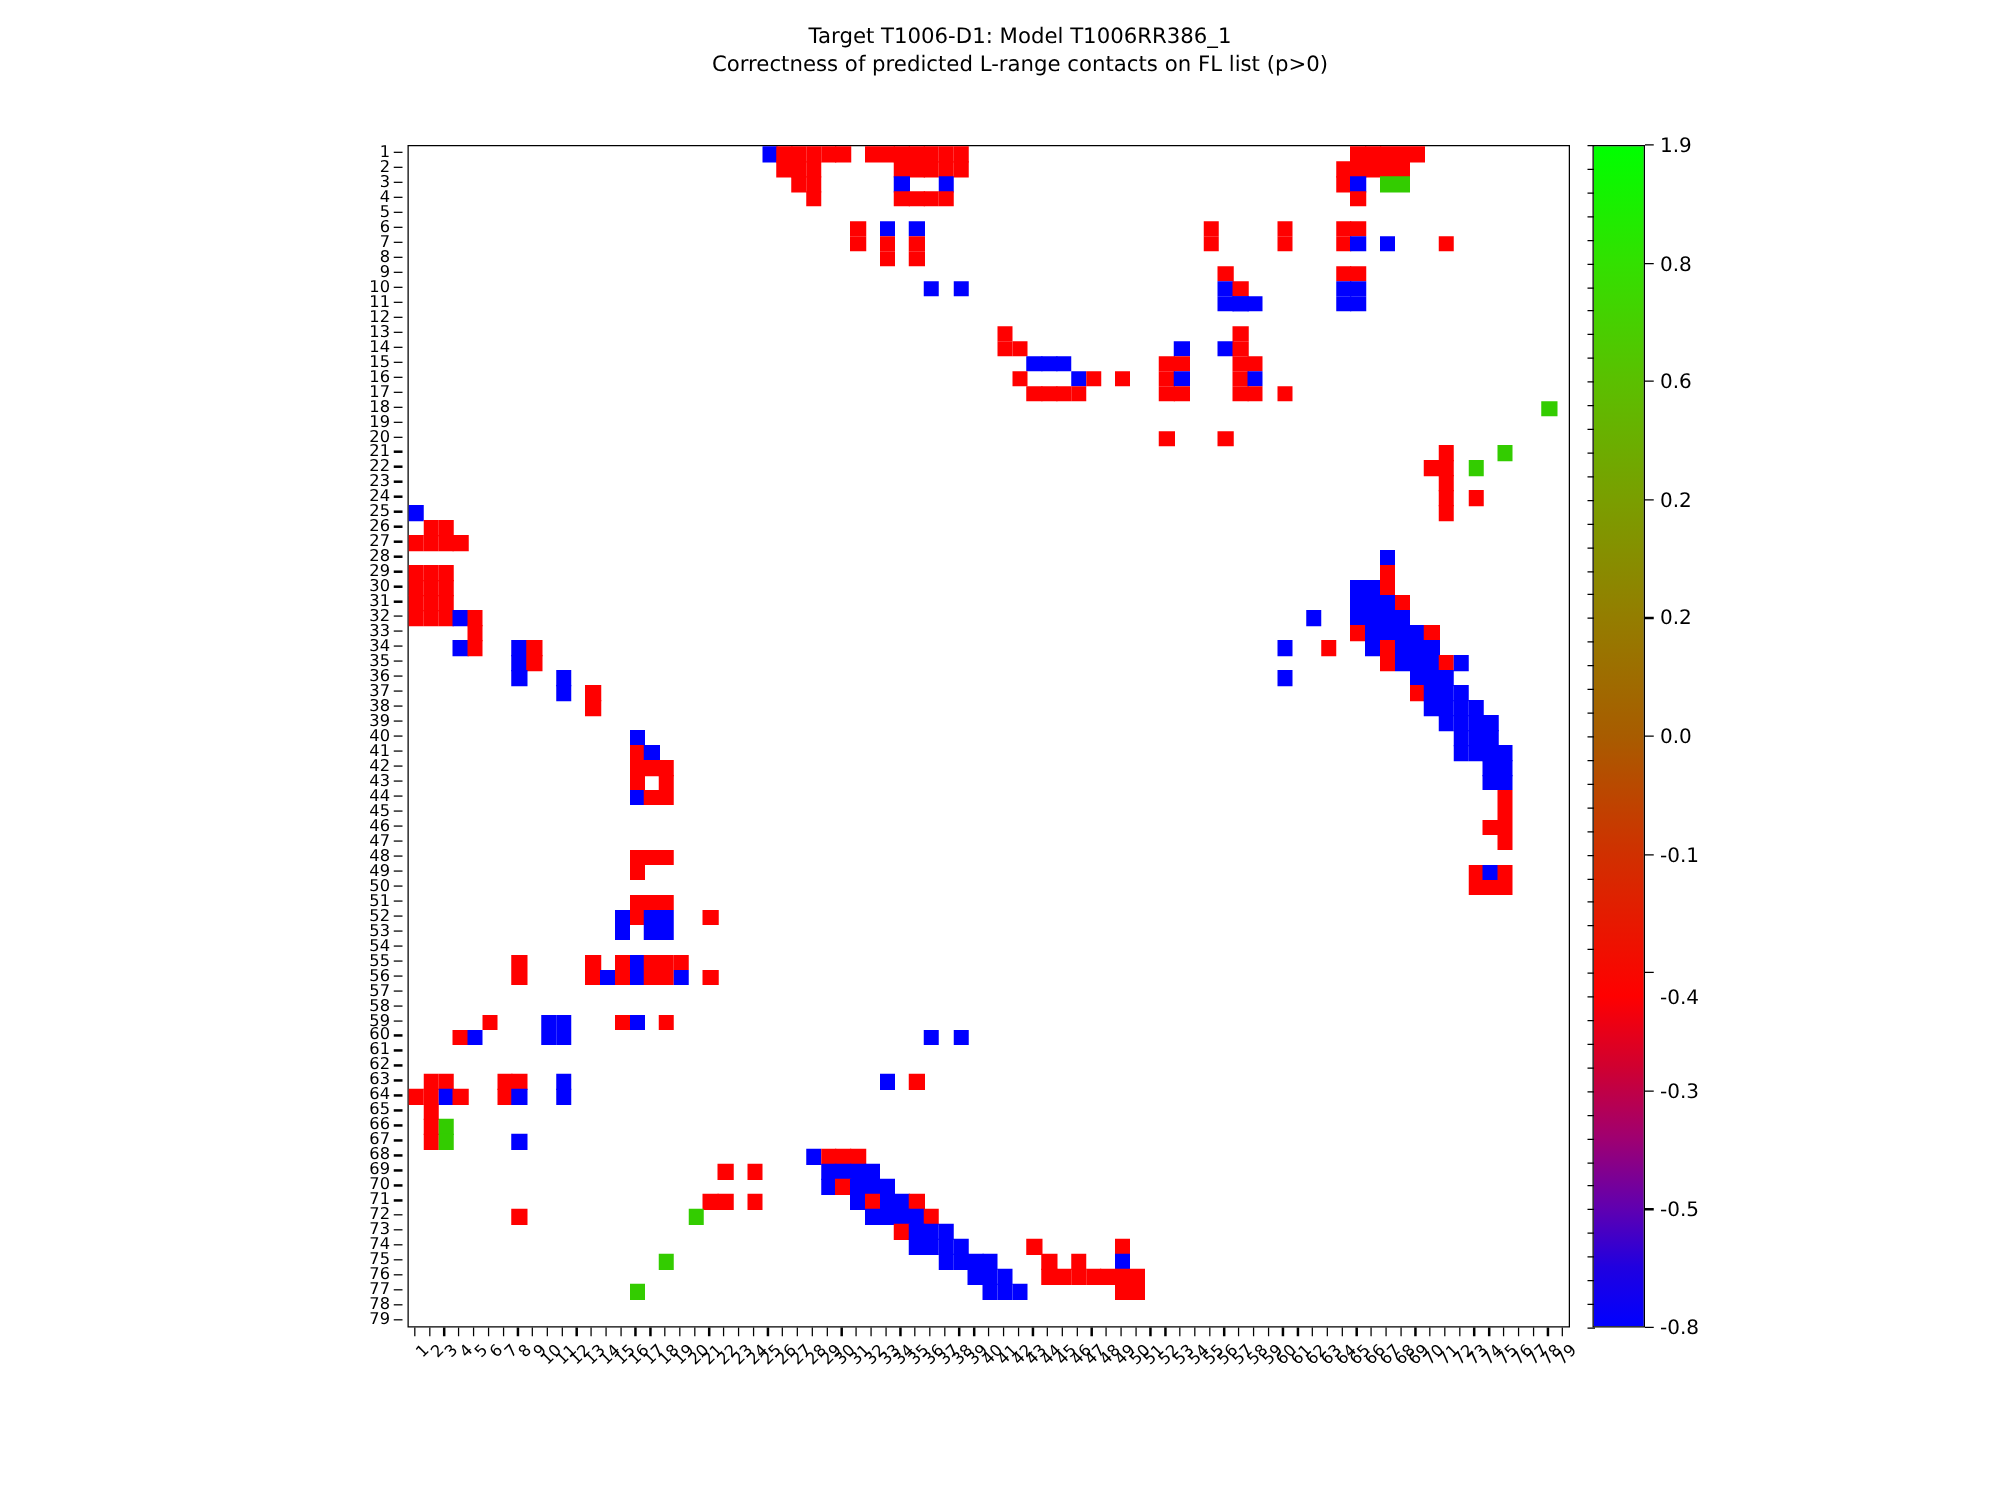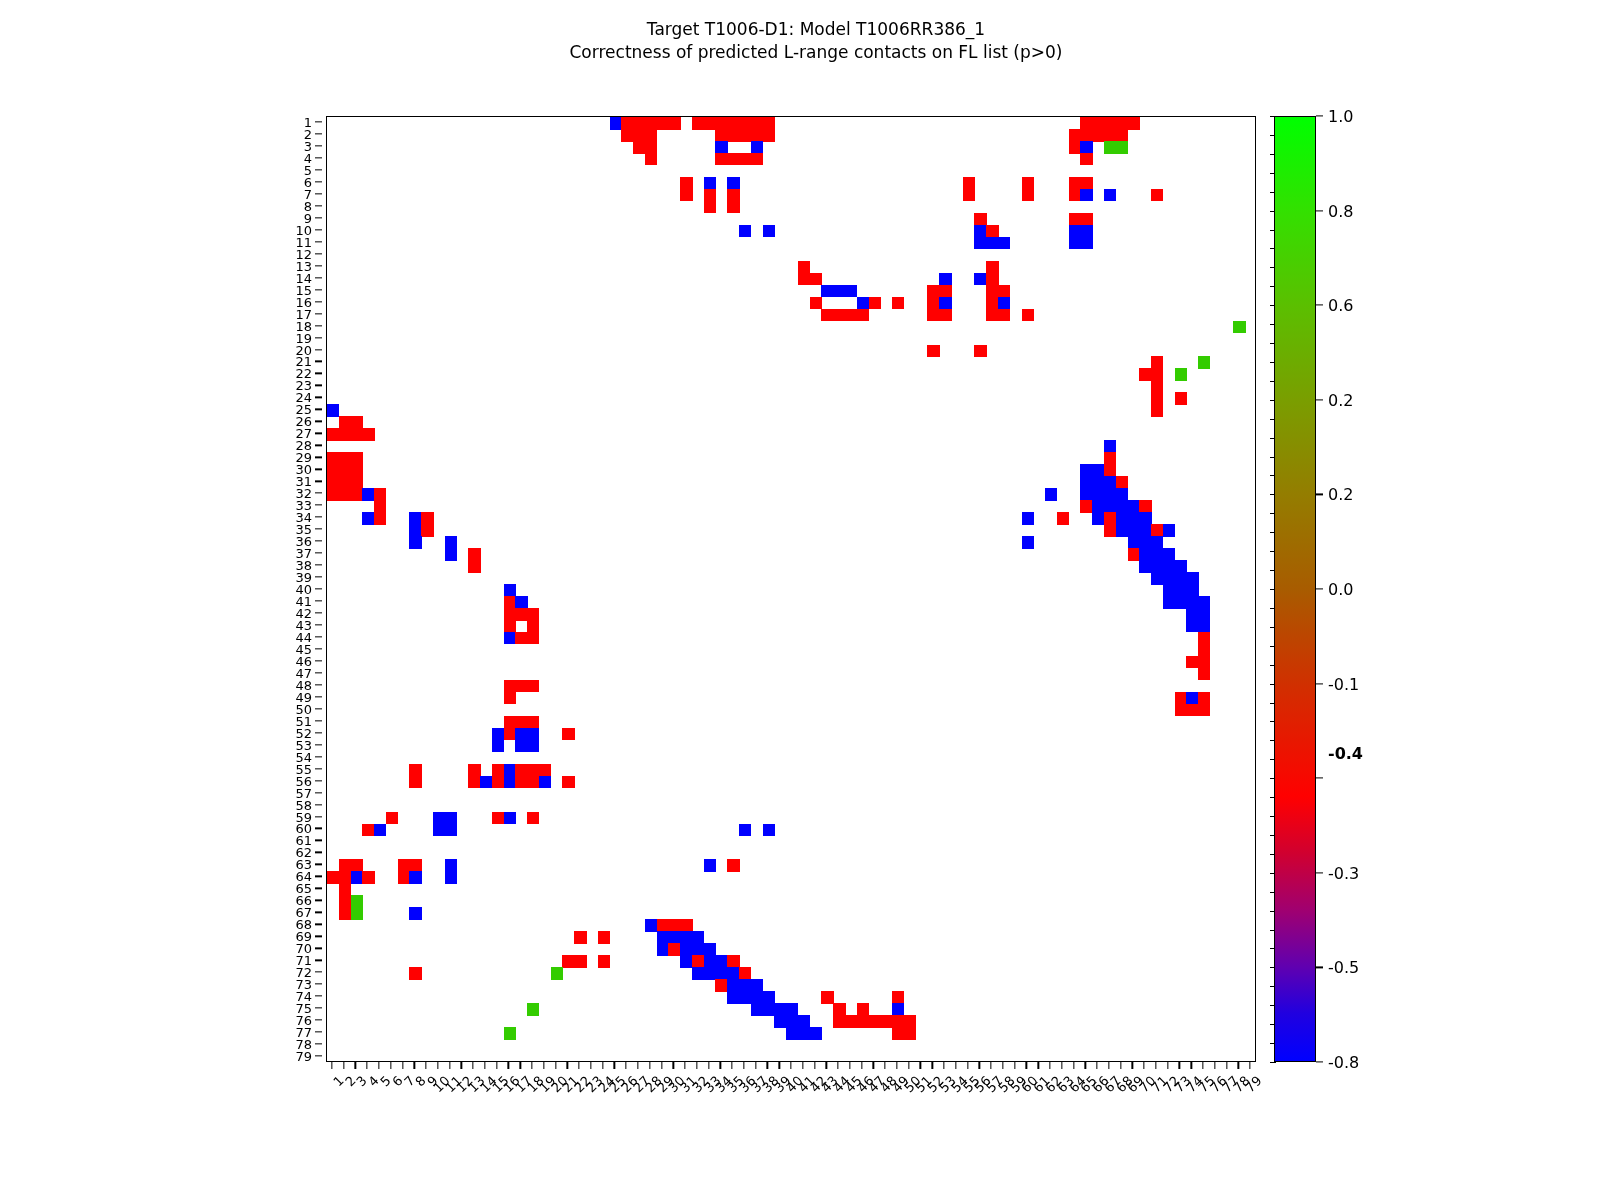--- a/index.html
+++ b/index.html
@@ -834,35 +834,35 @@
       <div class="cbm" style="top: 94.6px;"></div>
       <div class="cbm" style="top: 75.68px;"></div>
       <div class="cbm" style="top: 56.76px;"></div>
       <div class="cbm" style="top: 37.84px;"></div>
       <div class="cbm" style="top: 18.92px;"></div>
       <div class="cbm" style="top: -3.15081e-13px;"></div>
     </div>
   <div id="cbar"></div>
   <div id="cbar-ticks">
       <div class="cbtick-major" style="top: 0px;"></div>
-      <div class="cblabel" style="top: 0px;">1.0</div>
+      <div class="cblabel" style="top: 0px;">1.9</div>
       <div class="cbtick-major" style="top: 94.6px;"></div>
       <div class="cblabel" style="top: 94.6px;">0.8</div>
       <div class="cbtick-major" style="top: 189.2px;"></div>
       <div class="cblabel" style="top: 189.2px;">0.6</div>
       <div class="cbtick-major" style="top: 283.8px;"></div>
       <div class="cblabel" style="top: 283.8px;">0.2</div>
       <div class="cbtick-major" style="top: 378.4px;"></div>
       <div class="cblabel" style="top: 378.4px;">0.2</div>
       <div class="cbtick-major" style="top: 473px;"></div>
       <div class="cblabel" style="top: 473px;">0.0</div>
       <div class="cbtick-major" style="top: 567.6px;"></div>
       <div class="cblabel" style="top: 567.6px;">-0.1</div>
       <div class="cbtick-major" style="top: 662.2px;"></div>
-      <div class="cblabel" style="top: 637px; font-weight: bold;">-0.4</div>
+      <div class="cblabel" style="top: 682px;">-0.4</div>
       <div class="cbtick-major" style="top: 756.8px;"></div>
       <div class="cblabel" style="top: 756.8px;">-0.3</div>
       <div class="cbtick-major" style="top: 851.4px;"></div>
       <div class="cblabel" style="top: 851.4px;">-0.5</div>
       <div class="cbtick-major" style="top: 946px;"></div>
       <div class="cblabel" style="top: 946px;">-0.8</div>
     </div>
 
 </div>
 

